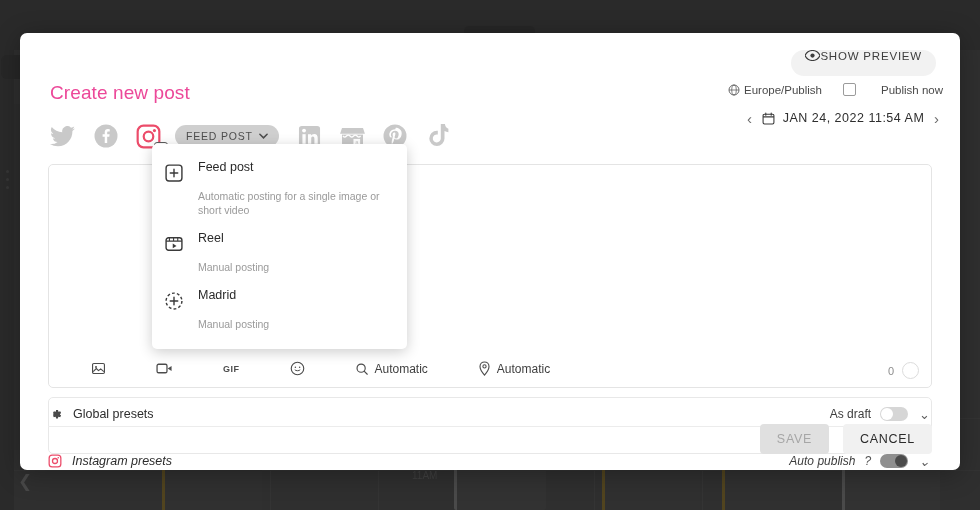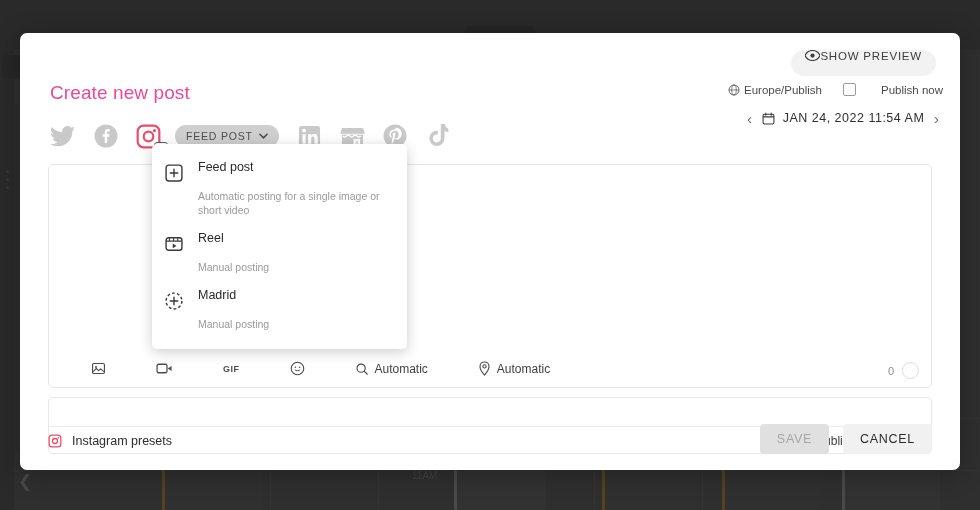--- a/index.html
+++ b/index.html
@@ -503,24 +503,41 @@
 
       <div class="counter">
         <span class="counter-num">0</span>
         <span class="counter-ring"></span>
       </div>
     </div>
   </div>
 
   <div class="preset-card"></div>
 
+  <div class="preset-row" style="top:367px;">
+    <div class="preset-left">
+      <span>
+        <svg width="15" height="15" viewBox="0 0 24 24">
+          <path d="M12 8.3a3.7 3.7 0 1 0 0 7.4 3.7 3.7 0 0 0 0-7.4zm9 5.1l-1.9-1.4.1-1 1.9-1.4-1.6-2.8-2.2.8-.9-.6-.3-2.3h-3.2l-.3 2.3-.9.6-2.2-.8-1.6 2.8 1.9 1.4-.1 1-1.9 1.4 1.6 2.8 2.2-.8.9.6.3 2.3h3.2l.3-2.3.9-.6 2.2.8z" fill="#4a4a4a"></path>
+        </svg>
+      </span>
+      <span class="preset-label">Global presets</span>
+    </div>
+    <div class="preset-right">
+      <span class="preset-action">As draft</span>
+      <span class="toggle off">
+          <span class="knob"></span>
+        </span>
+      <span class="chev-down">⌄</span>
+    </div>
+  </div>
 
   <div class="preset-divider" style="top:393px;"></div>
 
-  <div class="preset-row" style="top:394px;">
+  <div class="preset-row" style="top:414px;font-style:italic;">
     <div class="preset-left">
       <span>
         <svg width="14" height="14" viewBox="0 0 24 24">
           <rect x="2" y="2" width="20" height="20" rx="5" fill="none" stroke="#ec4c6a" stroke-width="2.2"></rect>
           <circle cx="12" cy="12" r="4.3" fill="none" stroke="#ec4c6a" stroke-width="2.2"></circle>
           <circle cx="17.6" cy="6.5" r="1.4" fill="#ec4c6a"></circle>
         </svg>
       </span>
       <span class="preset-label">Instagram presets</span>
     </div>

